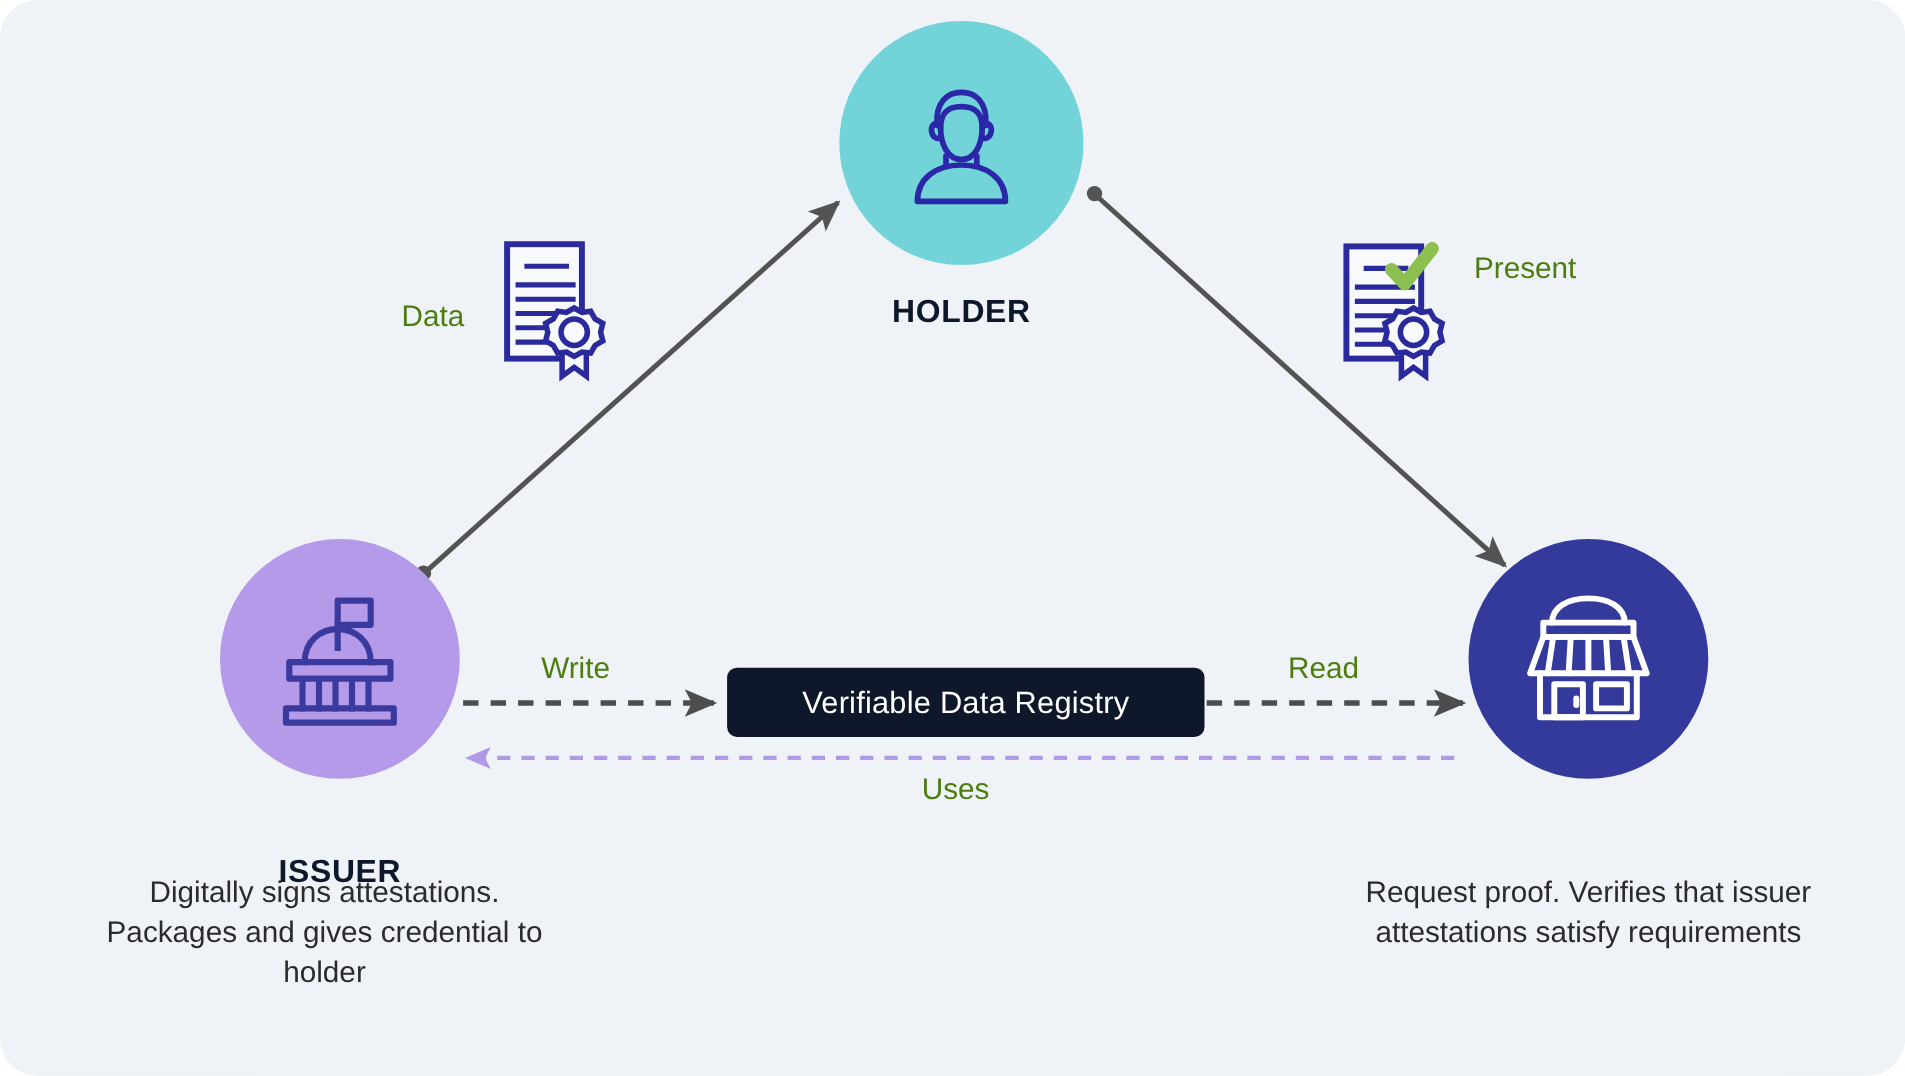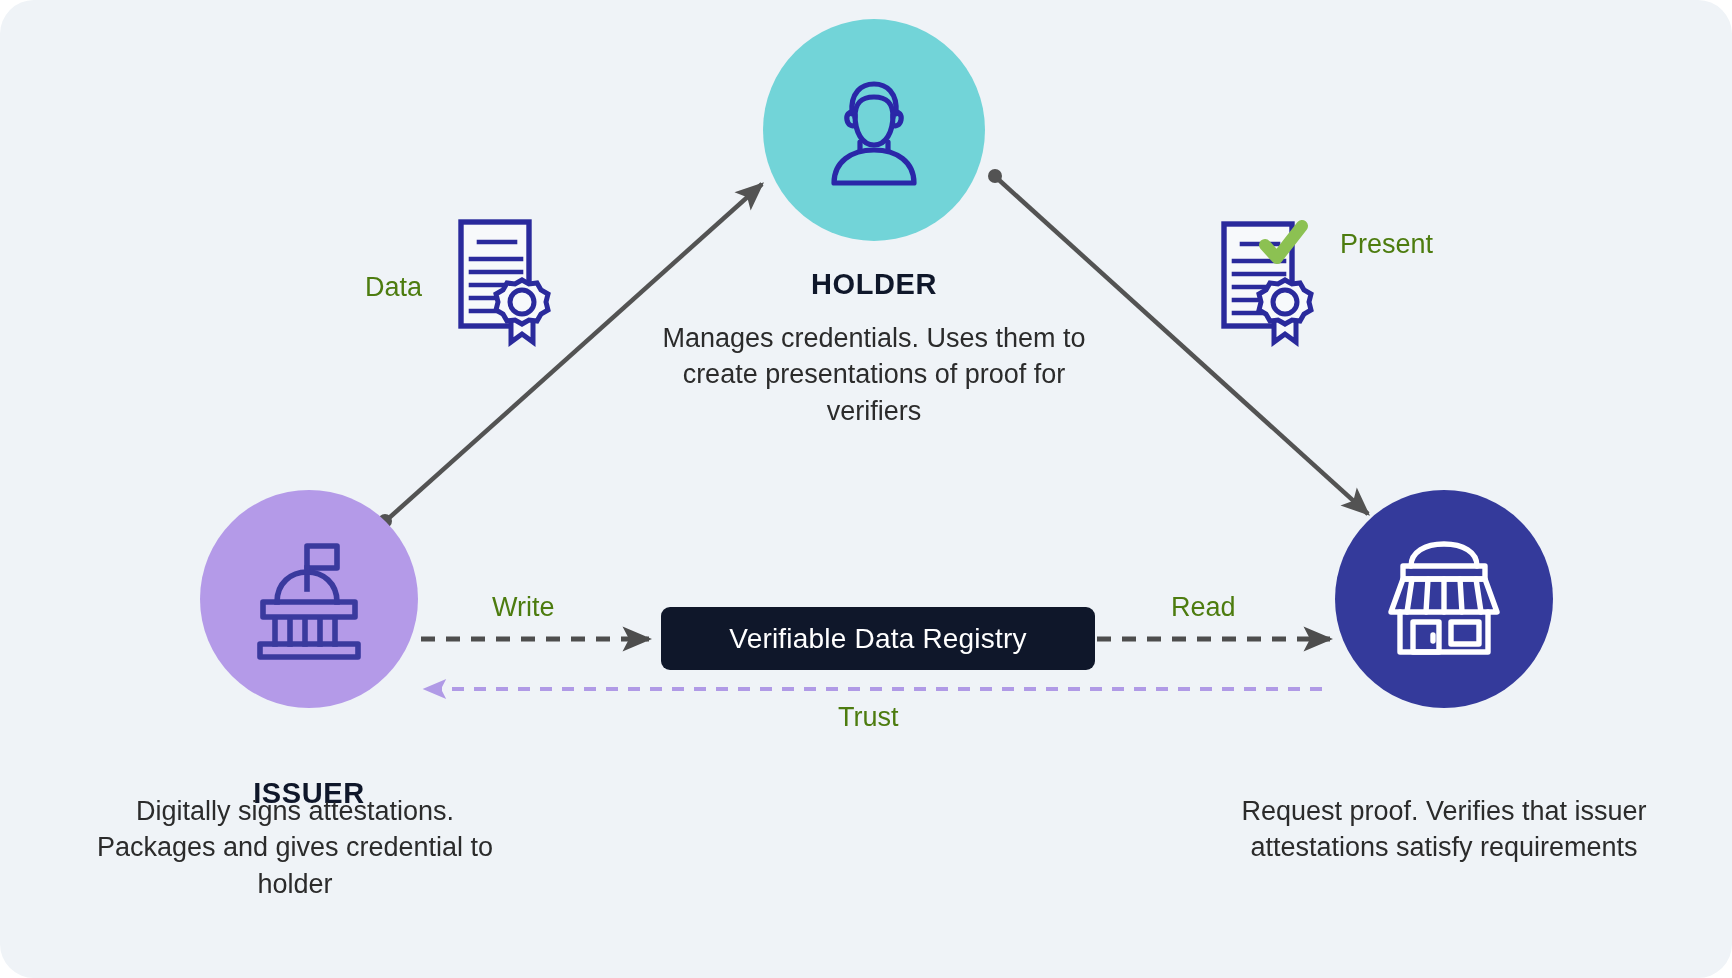--- a/index.html
+++ b/index.html
@@ -70,21 +70,20 @@
         <path d="M41,47 C41,33 47,27 60,27 C73,27 79,33 79,47"></path>
         <path d="M41,45 C41,62 48,75 60,75 C72,75 79,62 79,45"></path>
         <path d="M40,42 C35,41 32,45 33,50 C34,55 38,57 41,55"></path>
         <path d="M80,42 C85,41 88,45 87,50 C86,55 82,57 79,55"></path>
         <path d="M46,72 L46,80 M74,72 L74,80"></path>
         <path d="M20,113 C20,92 37,80 60,80 C83,80 100,92 100,113 Z"></path>
       </g>
     </svg>
   </div>
   <div class="abs role-title" style="left:674px;top:268px;width:400px;">HOLDER</div>
-  <div class="abs role-desc" style="left:654px;top:320px;width:440px;">Manages credentials. Uses them to create presentations of proof for verifiers</div>
 
   <div class="abs circle" style="left:200px;top:490px;width:218px;height:218px;background:#b49ae8;">
     <svg width="128" height="120" viewBox="0 0 128 120">
       <g fill="none" stroke="#3a3a9e" stroke-width="5.6" stroke-linejoin="round" stroke-linecap="square">
         <rect x="62" y="7" width="30" height="22"></rect>
         <line x1="62" y1="29" x2="62" y2="50"></line>
         <path d="M32,63 C32,44 46,33 62,33 C78,33 92,44 92,63"></path>
         <rect x="18" y="63" width="92" height="15"></rect>
         <line x1="30" y1="80" x2="30" y2="105"></line>
         <line x1="45" y1="80" x2="45" y2="105"></line>
@@ -156,15 +155,15 @@
     <path d="M47,27 L59,40 L84,8" fill="none" stroke="#8cc152" stroke-width="12" stroke-linecap="round" stroke-linejoin="round"></path>
   </svg>
   <div class="abs edge-label" style="left:1340px;top:229px;">Present</div>
 
   <div class="abs registry" style="left:661px;top:607px;width:434px;height:63px;">
     <span>Verifiable Data Registry</span>
   </div>
 
   <div class="abs edge-label" style="left:492px;top:592px;">Write</div>
   <div class="abs edge-label" style="left:1171px;top:592px;text-align:center;">Read</div>
-  <div class="abs edge-label" style="left:838px;top:702px;">Trust</div>
+  <div class="abs edge-label" style="left:838px;top:702px;">Uses</div>
 
 </div>
 
 </body></html>

